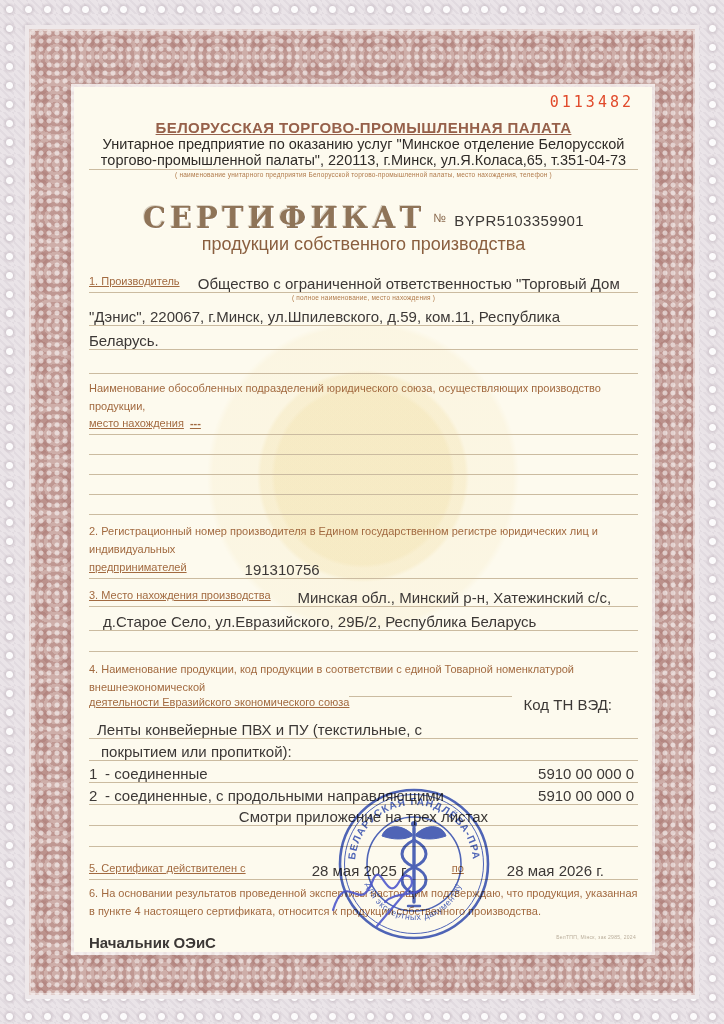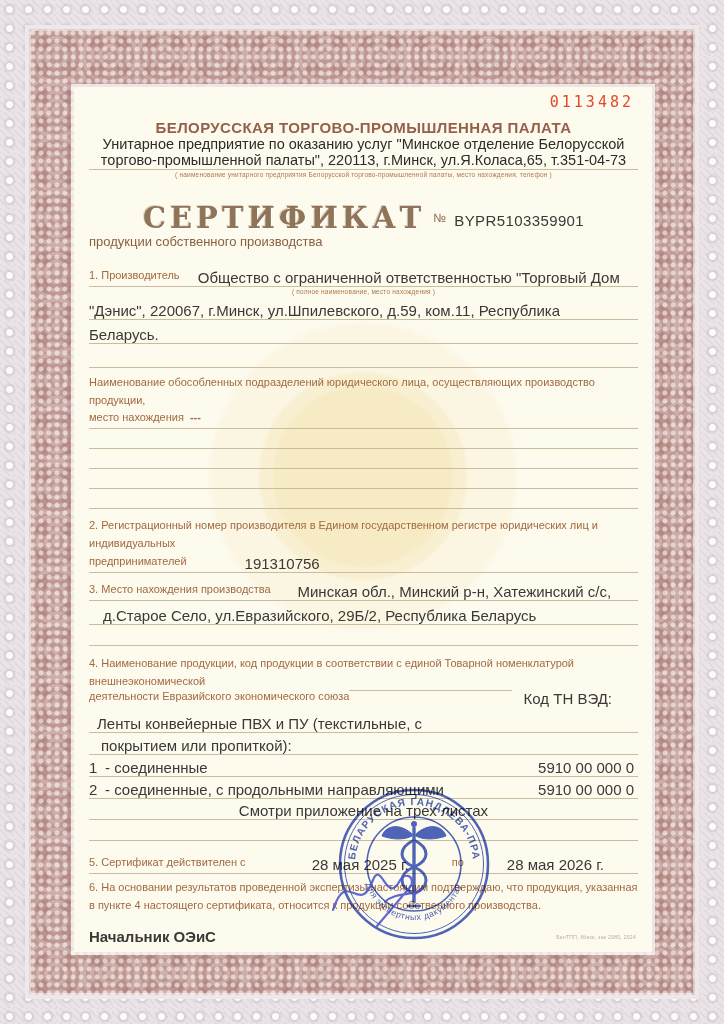--- a/index.html
+++ b/index.html
@@ -37,40 +37,40 @@
     box-shadow:0 0 0 3px rgba(255,255,255,0.75), 0 0 9px rgba(130,90,88,0.45);
     padding:6px 14px 0 15px;box-sizing:border-box;overflow:hidden;margin-top:16px;
   }
   
   .serial{
     text-align:right;font-family:"DejaVu Sans Mono",monospace;
     font-size:15px;letter-spacing:3px;color:#e14a2b;padding-right:4px;height:18px;
   }
   .org-title{
     margin-top:8px;text-align:center;font-weight:bold;font-size:15px;
-    letter-spacing:0.4px;color:#96604a;
+    letter-spacing:0.4px;color:#96604a;text-decoration:underline;
   }
   .org-line{
     text-align:center;font-size:14.5px;color:#2f2b28;line-height:16px;
   }
   .org-line.underlined{border-bottom:1px solid #cbbba0;padding-bottom:1px;}
   .tiny-cap{
     text-align:center;font-size:6.5px;color:#b07a4a;line-height:9px;letter-spacing:0.2px;
   }
   .title-row{
     margin-top:18px;display:flex;justify-content:center;align-items:flex-end;gap:8px;height:36px;
   }
   .cert-title{
     font-family:"DejaVu Serif",serif;font-weight:bold;font-size:29px;line-height:30px;
     letter-spacing:4px;color:#8f7458;text-shadow:1px 1px 0 rgba(255,255,255,0.8),-1px -1px 0 rgba(110,85,60,0.25);
   }
   .num-sign{font-size:12px;color:#8a6a4e;padding-bottom:8px;}
   .cert-number{font-size:15px;color:#3c3836;padding-bottom:4px;letter-spacing:0.4px;}
-  .subtitle{font-size:13px;color:#8a5f3f;margin-top:1px;}
-  .lbl{font-size:11px;color:#a26a40;}
+  .subtitle{text-align:center;font-size:18px;color:#8a5f3f;margin-top:1px;}
+  .lbl{font-size:11px;color:#a26a40;text-decoration:underline;}
   .val{font-size:15px;color:#3c3836;}
   .fline{
     border-bottom:1px solid #cbbba0;display:flex;align-items:flex-end;
     min-height:23px;line-height:17px;
   }
   .fline .lbl{padding-bottom:2px;}
   .center-val{margin:0 auto;}
   .filler{flex:1;}
   .para{font-size:11px;color:#a26a40;line-height:18px;}
   .sec{margin-top:0;}
@@ -121,21 +121,21 @@
     <div class="fline">
       <span class="val">"Дэнис", 220067, г.Минск, ул.Шпилевского, д.59, ком.11, Республика</span>
     </div>
     <div class="fline">
       <span class="val">Беларусь.</span>
     </div>
     <div class="fline"></div>
   </div>
 
   <div class="sec" style="margin-top:5px;">
-    <div class="para">Наименование обособленных  подразделений  юридического лица, осуществляющих  производство продукции,</div>
+    <div class="para">Наименование обособленных  подразделений  юридического союза, осуществляющих  производство продукции,</div>
     <div class="fline" style="min-height:18px;">
       <span class="lbl">место нахождения</span>
       <span class="lbl" style="margin-left:6px;font-weight:bold;">---</span>
     </div>
     <div class="fline" style="min-height:19px;"></div>
     <div class="fline" style="min-height:19px;"></div>
     <div class="fline" style="min-height:19px;"></div>
     <div class="fline" style="min-height:19px;"></div>
   </div>
 

